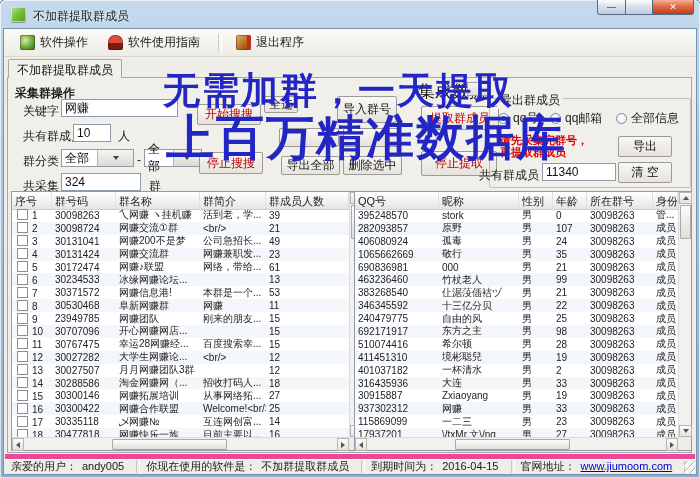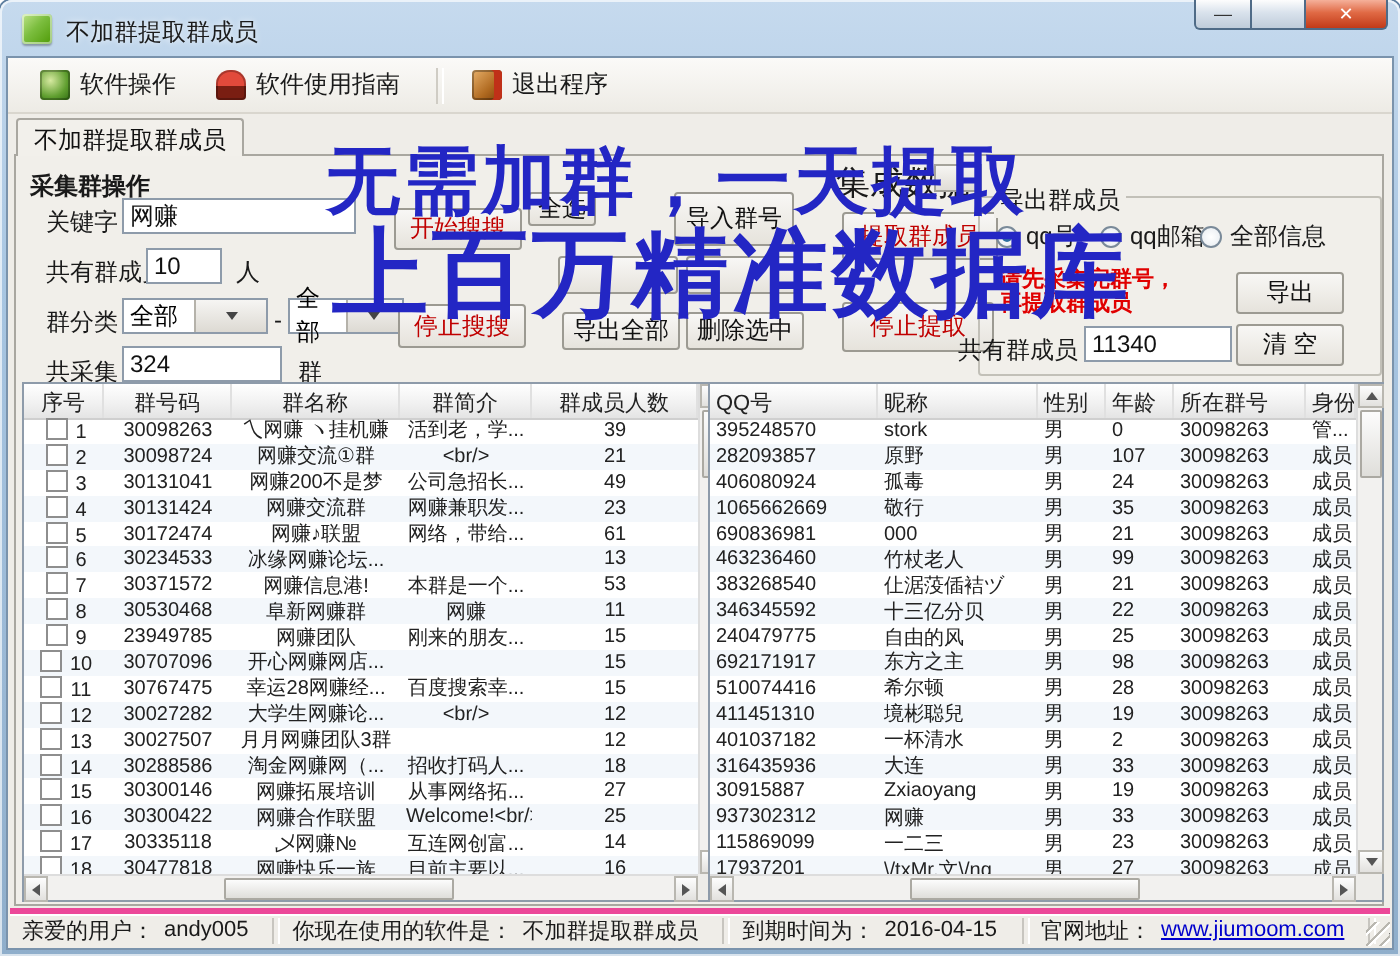--- a/index.html
+++ b/index.html
@@ -66,21 +66,21 @@
     padding:0 3px;color:#1a1a1a;z-index:1;}
   .radio{position:absolute;display:flex;align-items:center;gap:4px;font-size:12px;color:#1a1a1a;}
   .rdot{width:11px;height:11px;border-radius:50%;border:1px solid #7A8A99;box-sizing:border-box;
     background:radial-gradient(#fff,#E6EBF0);position:relative;}
   .rdot.sel::after{content:"";position:absolute;left:2px;top:2px;width:5px;height:5px;
     border-radius:50%;background:#2F6F9F;}
   #warning{position:absolute;left:492px;top:56px;font-size:11px;line-height:12px;color:#E00000;
     font-weight:bold;white-space:nowrap;}
   
   .tbl{position:absolute;background:#fff;border:1px solid #8E9BAA;box-sizing:border-box;}
-  #group-table{left:3px;top:113px;width:352px;height:260px;text-align:center;}
+  #group-table{left:3px;top:113px;width:352px;height:260px;}
   #member-table{left:346px;top:113px;width:338px;height:260px;}
   .thead{position:absolute;left:0;top:0;right:13px;height:17px;display:grid;
     background:linear-gradient(#FFFFFF,#F0F0F0 60%,#E4E4E4);border-bottom:1px solid #CFCFCF;
     font-size:11px;color:#222;}
   .th{padding:2px 3px;border-right:1px solid #E0E0E0;overflow:hidden;white-space:nowrap;box-sizing:border-box;}
   .gcols{grid-template-columns:40px 64px 84px 66px 1fr;}
   .mcols{grid-template-columns:84px 80px 34px 34px 66px 1fr;}
   .tbody{position:absolute;left:0;top:17px;right:13px;bottom:13px;overflow:hidden;}
   .trow{display:grid;height:12.9px;font-size:10px;color:#222;align-items:center;}
   .trow:nth-child(even){background:#F3F7FB;}
@@ -95,21 +95,21 @@
   .hsb .sbtn{height:13px;width:12px;}
   .tri-up{border:3px solid transparent;border-bottom:4px solid #555;margin-top:-3px;}
   .tri-dn{border:3px solid transparent;border-top:4px solid #555;margin-bottom:-3px;}
   .tri-lf{border:3px solid transparent;border-right:4px solid #555;margin-left:-3px;}
   .tri-rt{border:3px solid transparent;border-left:4px solid #555;margin-right:-3px;}
   .thumb{position:absolute;background:linear-gradient(#FCFCFC,#DFDEDA);border:1px solid #ABA9A2;
     box-sizing:border-box;border-radius:1px;}
   .corner{position:absolute;right:0;bottom:0;width:13px;height:13px;background:#EDECE9;}
   
   #statusbar{position:absolute;left:1px;top:425px;width:690px;height:19px;display:flex;
-    align-items:center;font-size:11px;color:#1a1a1a;border-top:3px solid #ec4899;
+    align-items:center;font-size:11px;color:#1a1a1a;border-top:5px solid #ec4899;
     box-shadow:inset 0 1px 0 #FFF;padding-left:6px;box-sizing:border-box;white-space:nowrap;overflow:hidden;}
   .sl{margin-right:5px;}
   .sv{margin-right:6px;}
   .sv.link{color:#0000CC;text-decoration:underline;}
   .ssep{width:2px;height:13px;border-left:1px solid #C7C5BF;border-right:1px solid #FFF;margin:0 6px;flex:none;}
   #grip{position:absolute;right:1px;bottom:1px;width:12px;height:12px;
     background:repeating-linear-gradient(135deg,transparent 0 3px,#B9B7B0 3px 4px,#fff 4px 5px);}
   
   #wm{position:absolute;left:0;top:0;width:700px;height:478px;z-index:60;pointer-events:none;}
   #wm .wl1{position:absolute;left:163px;top:70px;font-size:37px;line-height:42px;letter-spacing:2px;
@@ -206,21 +206,21 @@
       <span id="export-caption">导出群成员</span>
 
       <div class="radio" style="left:490px;top:32px;">
         <span class="rdot sel"></span>
         <span>qq号</span>
       </div>
       <div class="radio" style="left:542px;top:32px;">
         <span class="rdot"></span>
         <span>qq邮箱</span>
       </div>
-      <div class="radio" style="left:592px;top:32px;">
+      <div class="radio" style="left:608px;top:32px;">
         <span class="rdot"></span>
         <span>全部信息</span>
       </div>
 
       <div id="warning">
         <div>请先采集完群号，</div>
         <div>再提取群成员</div>
       </div>
 
       <div class="btn" style="left:610px;top:58px;width:54px;height:21px;">导出</div>

